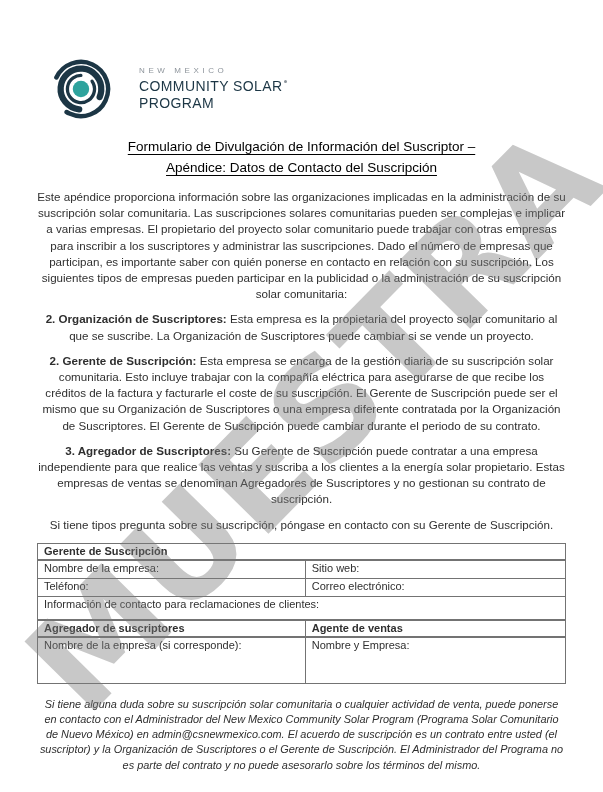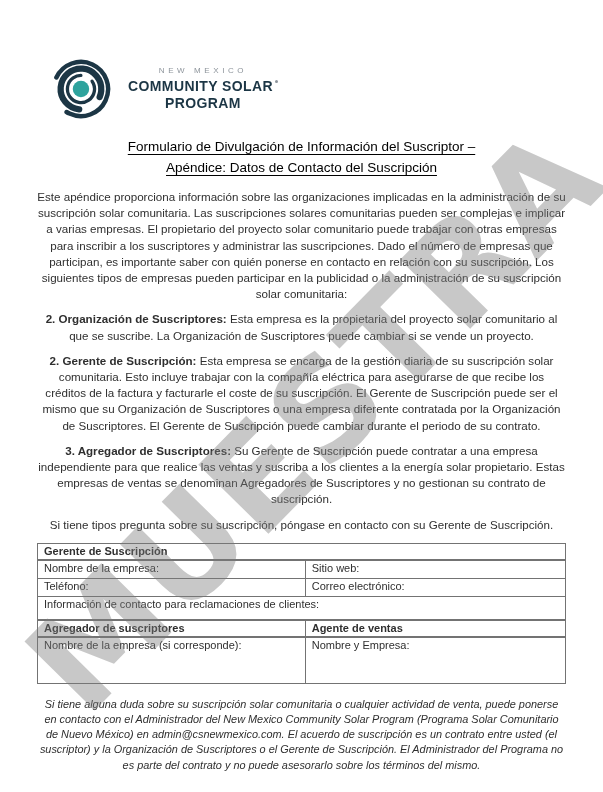--- a/index.html
+++ b/index.html
@@ -24,28 +24,28 @@
     font-weight: bold;
     font-size: 135px;
     letter-spacing: 2px;
     color: rgba(125,125,125,0.42);
     white-space: nowrap;
     z-index: 3;
     pointer-events: none;
   }
 
   
-  .logo-row { display: flex; align-items: center; gap: 17px; margin-left: 12px; height: 64px; text-align: center; }
+  .logo-row { display: flex; align-items: center; gap: 28px; margin-left: 12px; height: 64px; }
   .logo-mark { width: 62px; height: 62px; flex: 0 0 auto; }
   .brand-top {
     font-size: 8px; letter-spacing: 3.6px; color: #8d949b;
     margin-bottom: 3px; font-weight: normal;
   }
   .brand-main, .brand-sub {
-    font-size: 14px; font-weight: bold; color: #1c3645;
+    font-size: 14px; font-weight: normal; color: #1c3645;
     letter-spacing: 0.4px; line-height: 17px;
   }
   .tm-dot {
     display: inline-block; width: 3px; height: 3px; border-radius: 50%;
     background: #8d949b; margin-left: 2px; vertical-align: top; margin-top: 2px;
   }
 
   
   .title {
     margin: 15px 0 11px 0;

